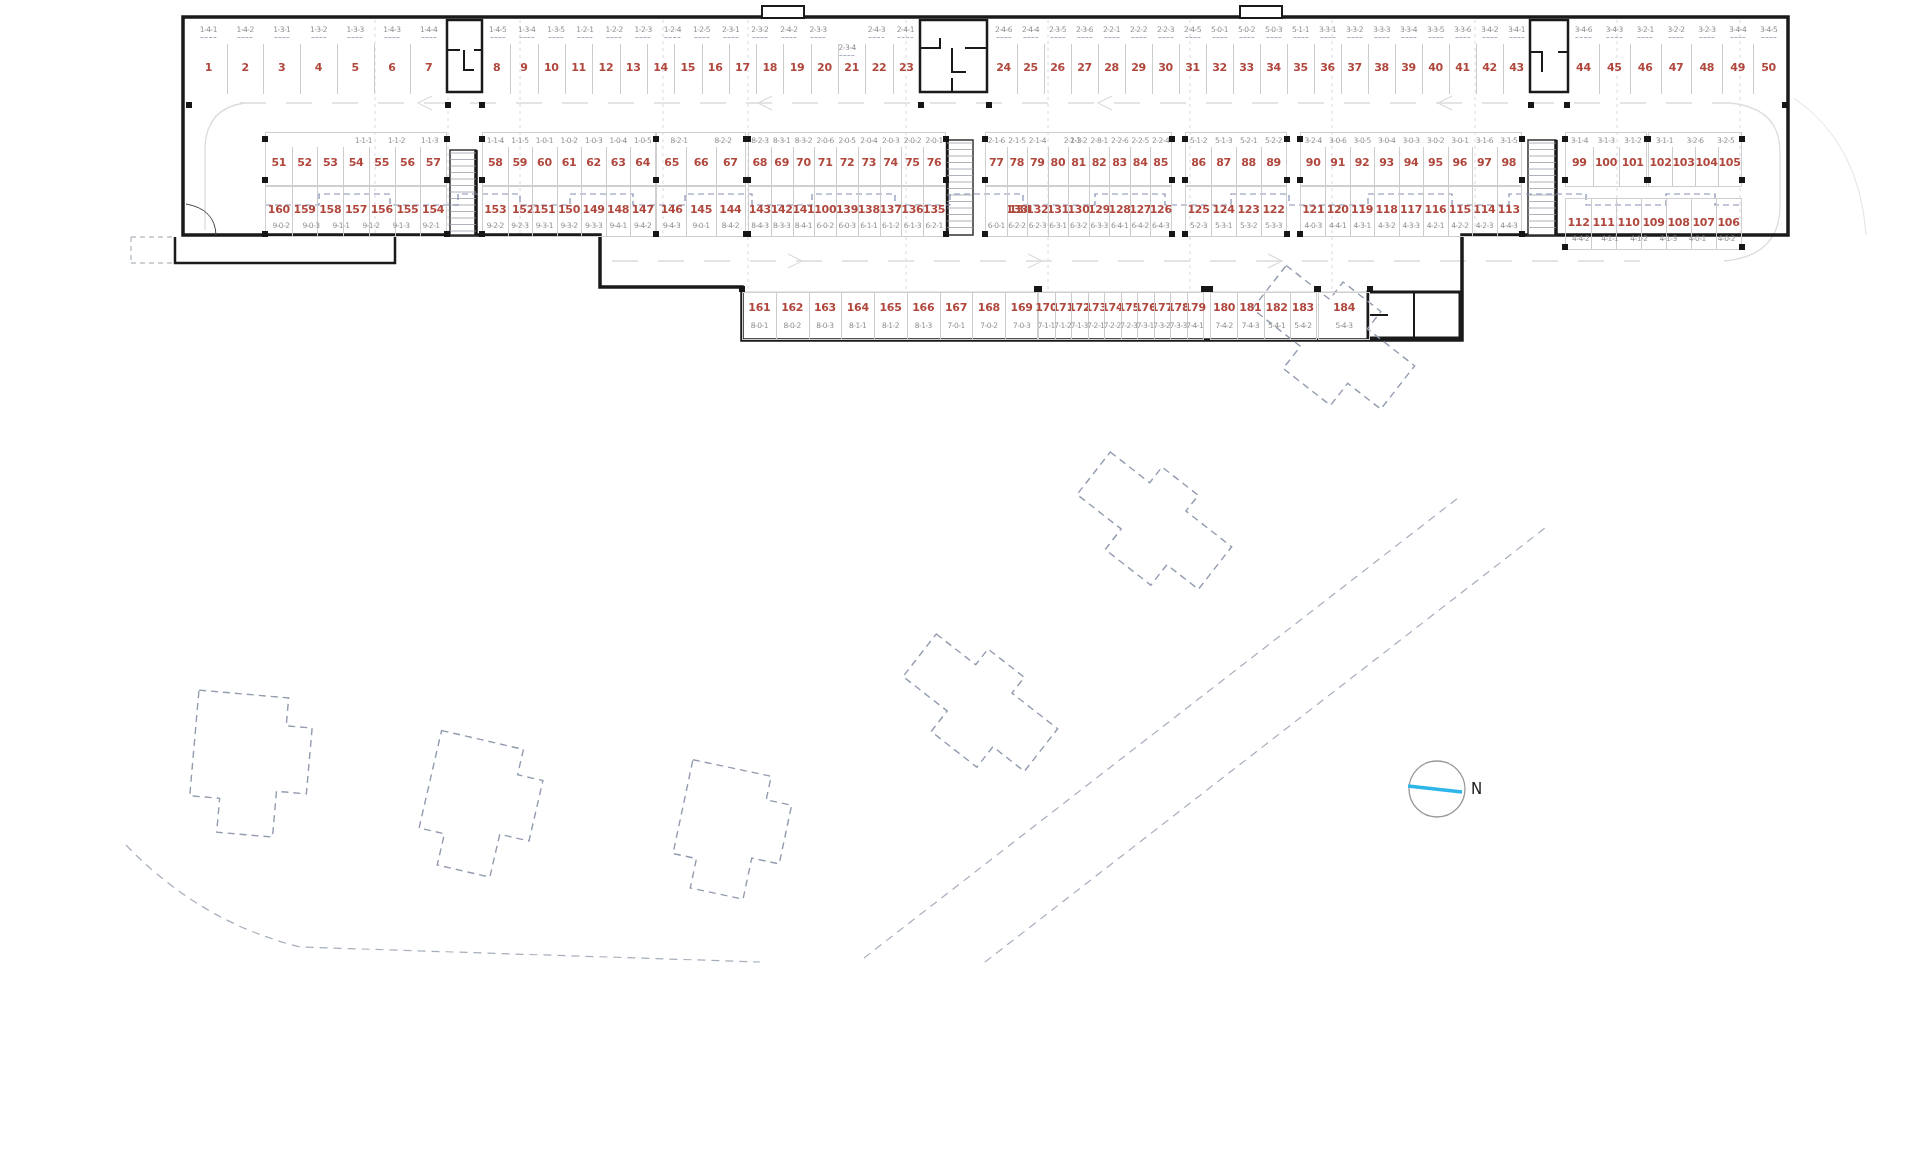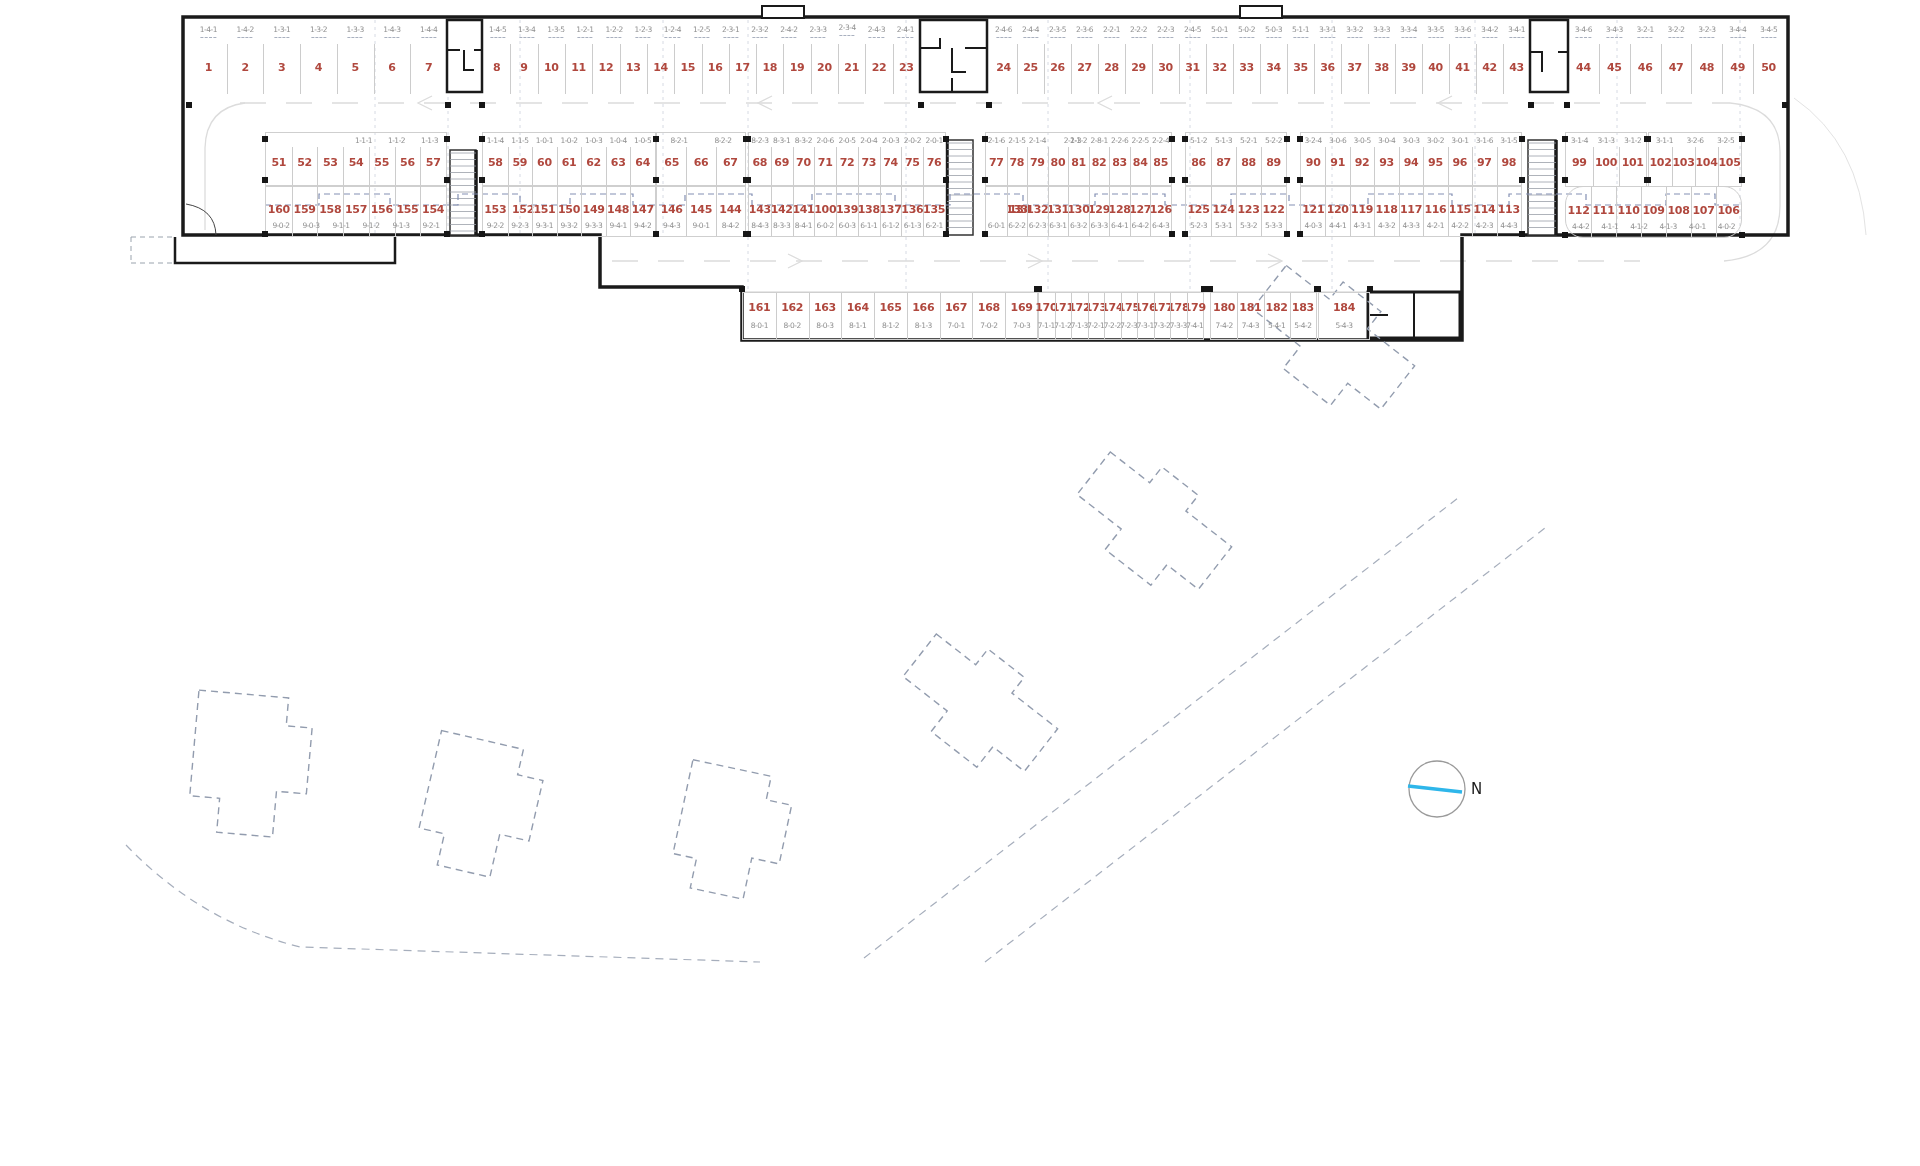--- a/index.html
+++ b/index.html
@@ -167,21 +167,21 @@
         <span class="code" style="left: 72.8333px; top: 6px;">1-3-5</span>
         <span class="code" style="left: 101.967px; top: 6px;">1-2-1</span>
         <span class="code" style="left: 131.1px; top: 6px;">1-2-2</span>
         <span class="code" style="left: 160.233px; top: 6px;">1-2-3</span>
         <span class="code" style="left: 189.367px; top: 6px;">1-2-4</span>
         <span class="code" style="left: 218.5px; top: 6px;">1-2-5</span>
         <span class="code" style="left: 247.633px; top: 6px;">2-3-1</span>
         <span class="code" style="left: 276.767px; top: 6px;">2-3-2</span>
         <span class="code" style="left: 305.9px; top: 6px;">2-4-2</span>
         <span class="code" style="left: 335.033px; top: 6px;">2-3-3</span>
-        <span class="code" style="left: 364.167px; top: 4px;">2-3-4</span>
+        <span class="code" style="left: 364.167px; top: 24px;">2-3-4</span>
         <span class="code" style="left: 393.3px; top: 6px;">2-4-3</span>
         <span class="code" style="left: 422.433px; top: 6px;">2-4-1</span>
         <i class="sq" style="left: -4px; top: 82px;"></i>
         <i class="sq" style="left: 435px; top: 82px;"></i>
       </div>
       <div class="pgroup r0" style="left: 990px; top: 20px; width: 540px; height: 74px;">
         <span class="num" style="left: 13.5px; top: 42px;">24</span>
         <span class="num" style="left: 40.5px; top: 42px;">25</span>
         <i class="divline" style="left: 27px; top: 24px; height: 50px;"></i>
         <span class="num" style="left: 67.5px; top: 42px;">26</span>
@@ -628,21 +628,21 @@
         <span class="code" style="left: 61.1111px; top: 36px;">4-3-1</span>
         <span class="code" style="left: 85.5556px; top: 36px;">4-3-2</span>
         <span class="code" style="left: 110px; top: 36px;">4-3-3</span>
         <span class="code" style="left: 134.444px; top: 36px;">4-2-1</span>
         <span class="code" style="left: 158.889px; top: 36px;">4-2-2</span>
         <span class="code" style="left: 183.333px; top: 36px;">4-2-3</span>
         <span class="code" style="left: 207.778px; top: 36px;">4-4-3</span>
         <i class="sq" style="left: -4px; top: 45px;"></i>
         <i class="sq" style="left: 218px; top: 45px;"></i>
       </div>
-      <div class="pgroup r2" style="left: 1565px; top: 186px; width: 175px; height: 50px; border-radius: 18px;">
+      <div class="pgroup r2" style="left: 1565px; top: 198px; width: 175px; height: 50px;">
         <span class="num" style="left: 12.5px; top: 18px;">112</span>
         <span class="num" style="left: 37.5px; top: 18px;">111</span>
         <i class="divline" style="left: 25px; top: 0px; height: 50px;"></i>
         <span class="num" style="left: 62.5px; top: 18px;">110</span>
         <i class="divline" style="left: 50px; top: 0px; height: 50px;"></i>
         <span class="num" style="left: 87.5px; top: 18px;">109</span>
         <i class="divline" style="left: 75px; top: 0px; height: 50px;"></i>
         <span class="num" style="left: 112.5px; top: 18px;">108</span>
         <i class="divline" style="left: 100px; top: 0px; height: 50px;"></i>
         <span class="num" style="left: 137.5px; top: 18px;">107</span>

